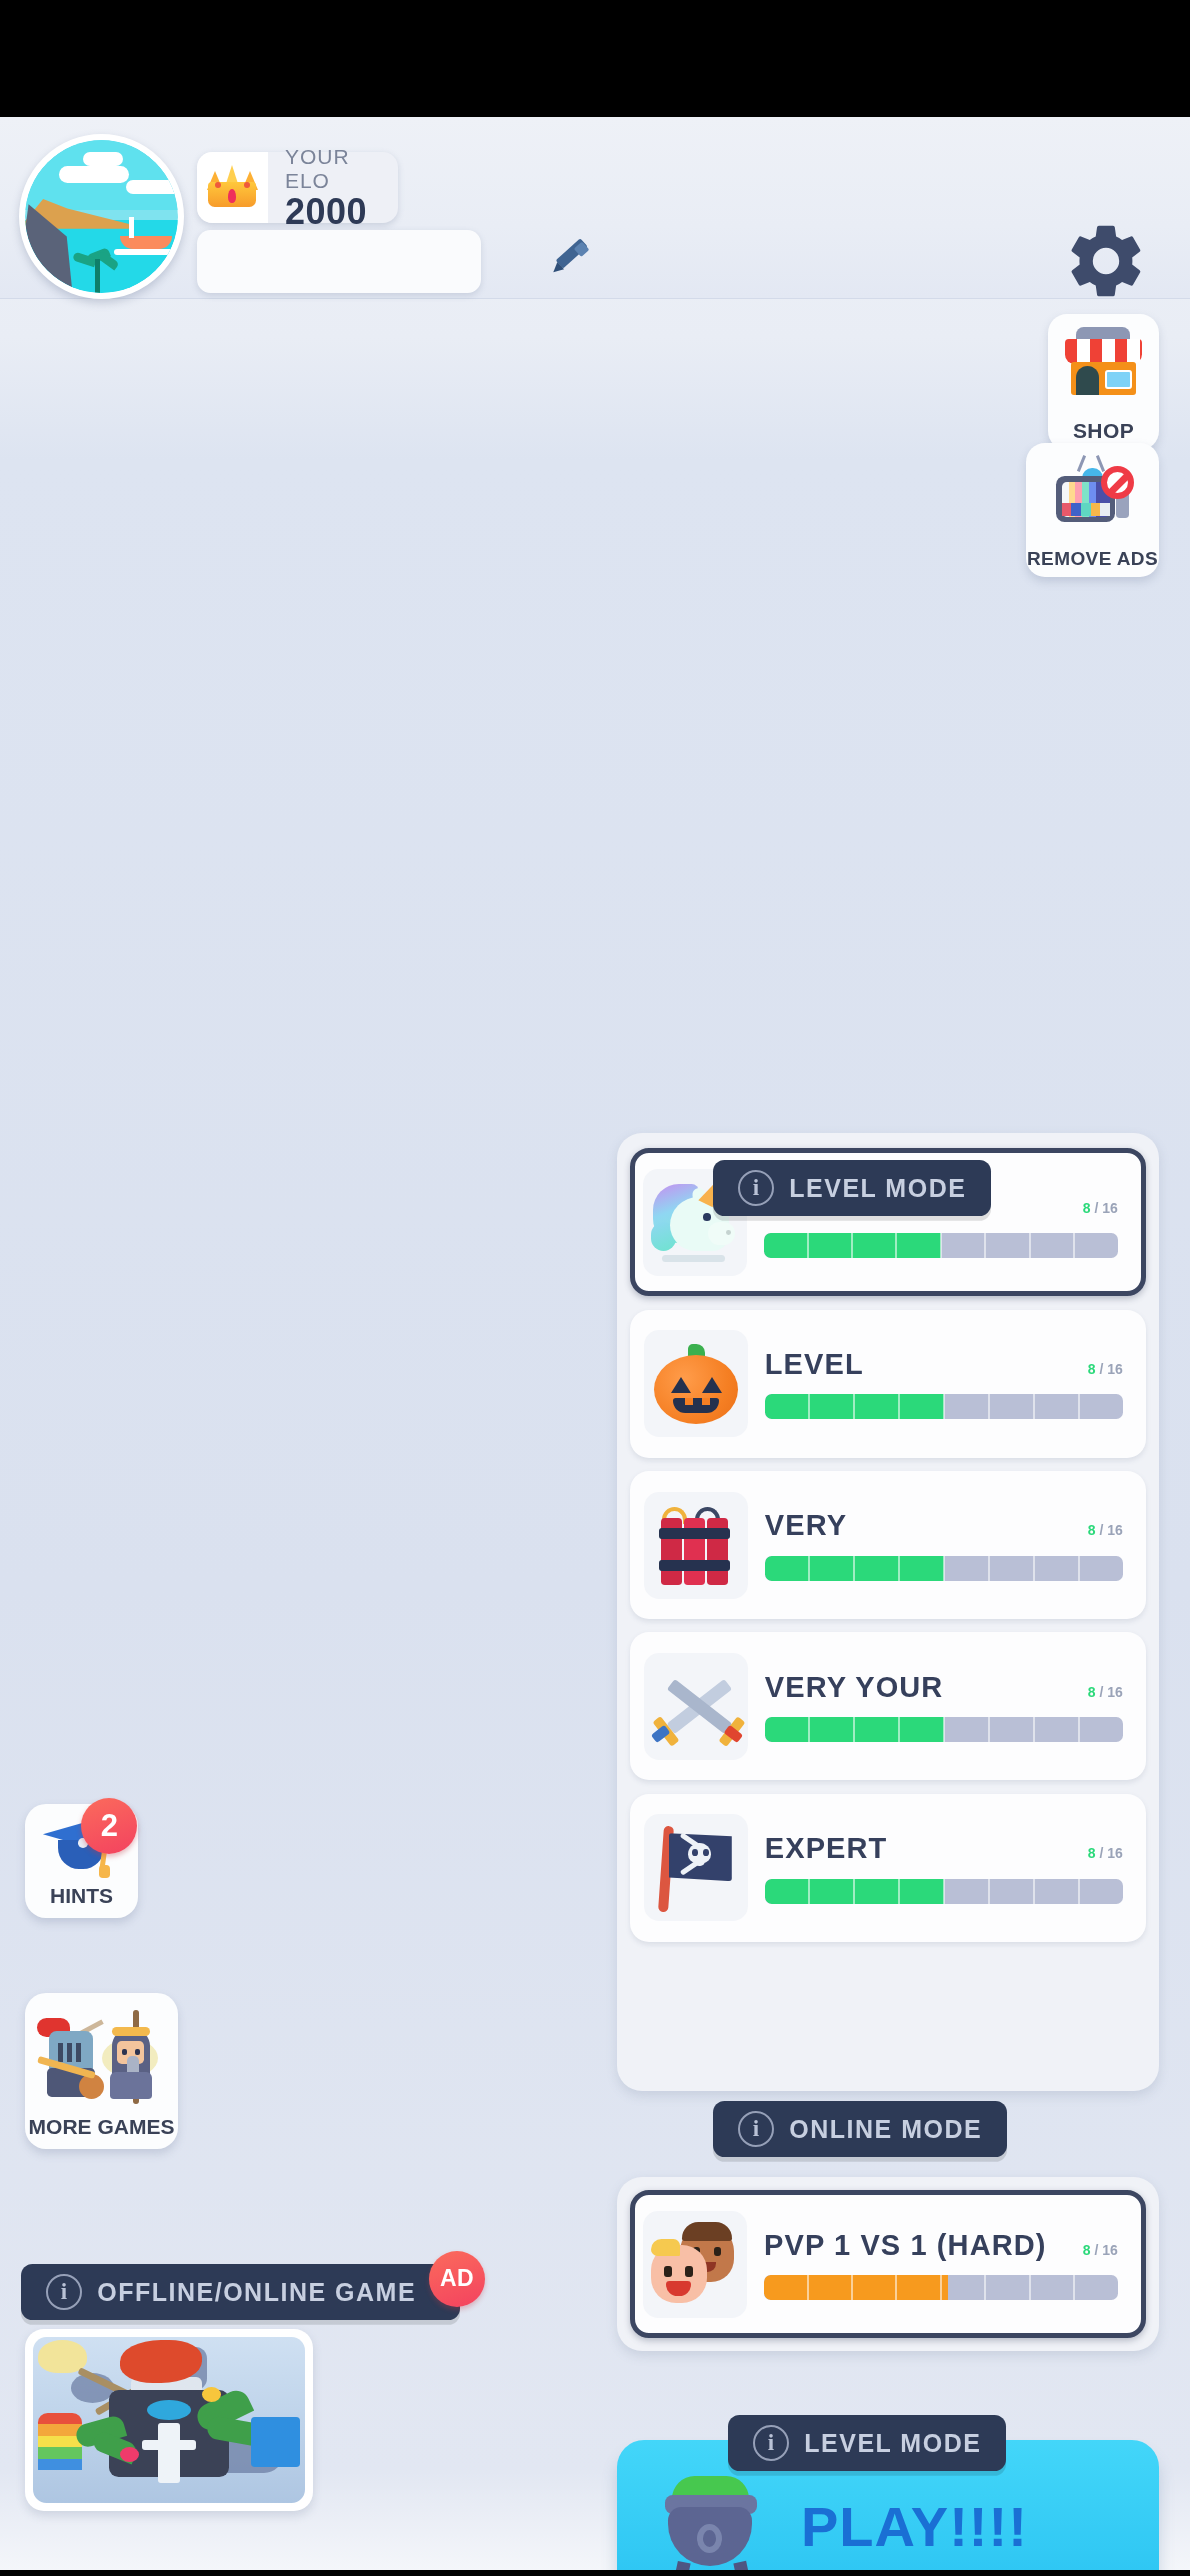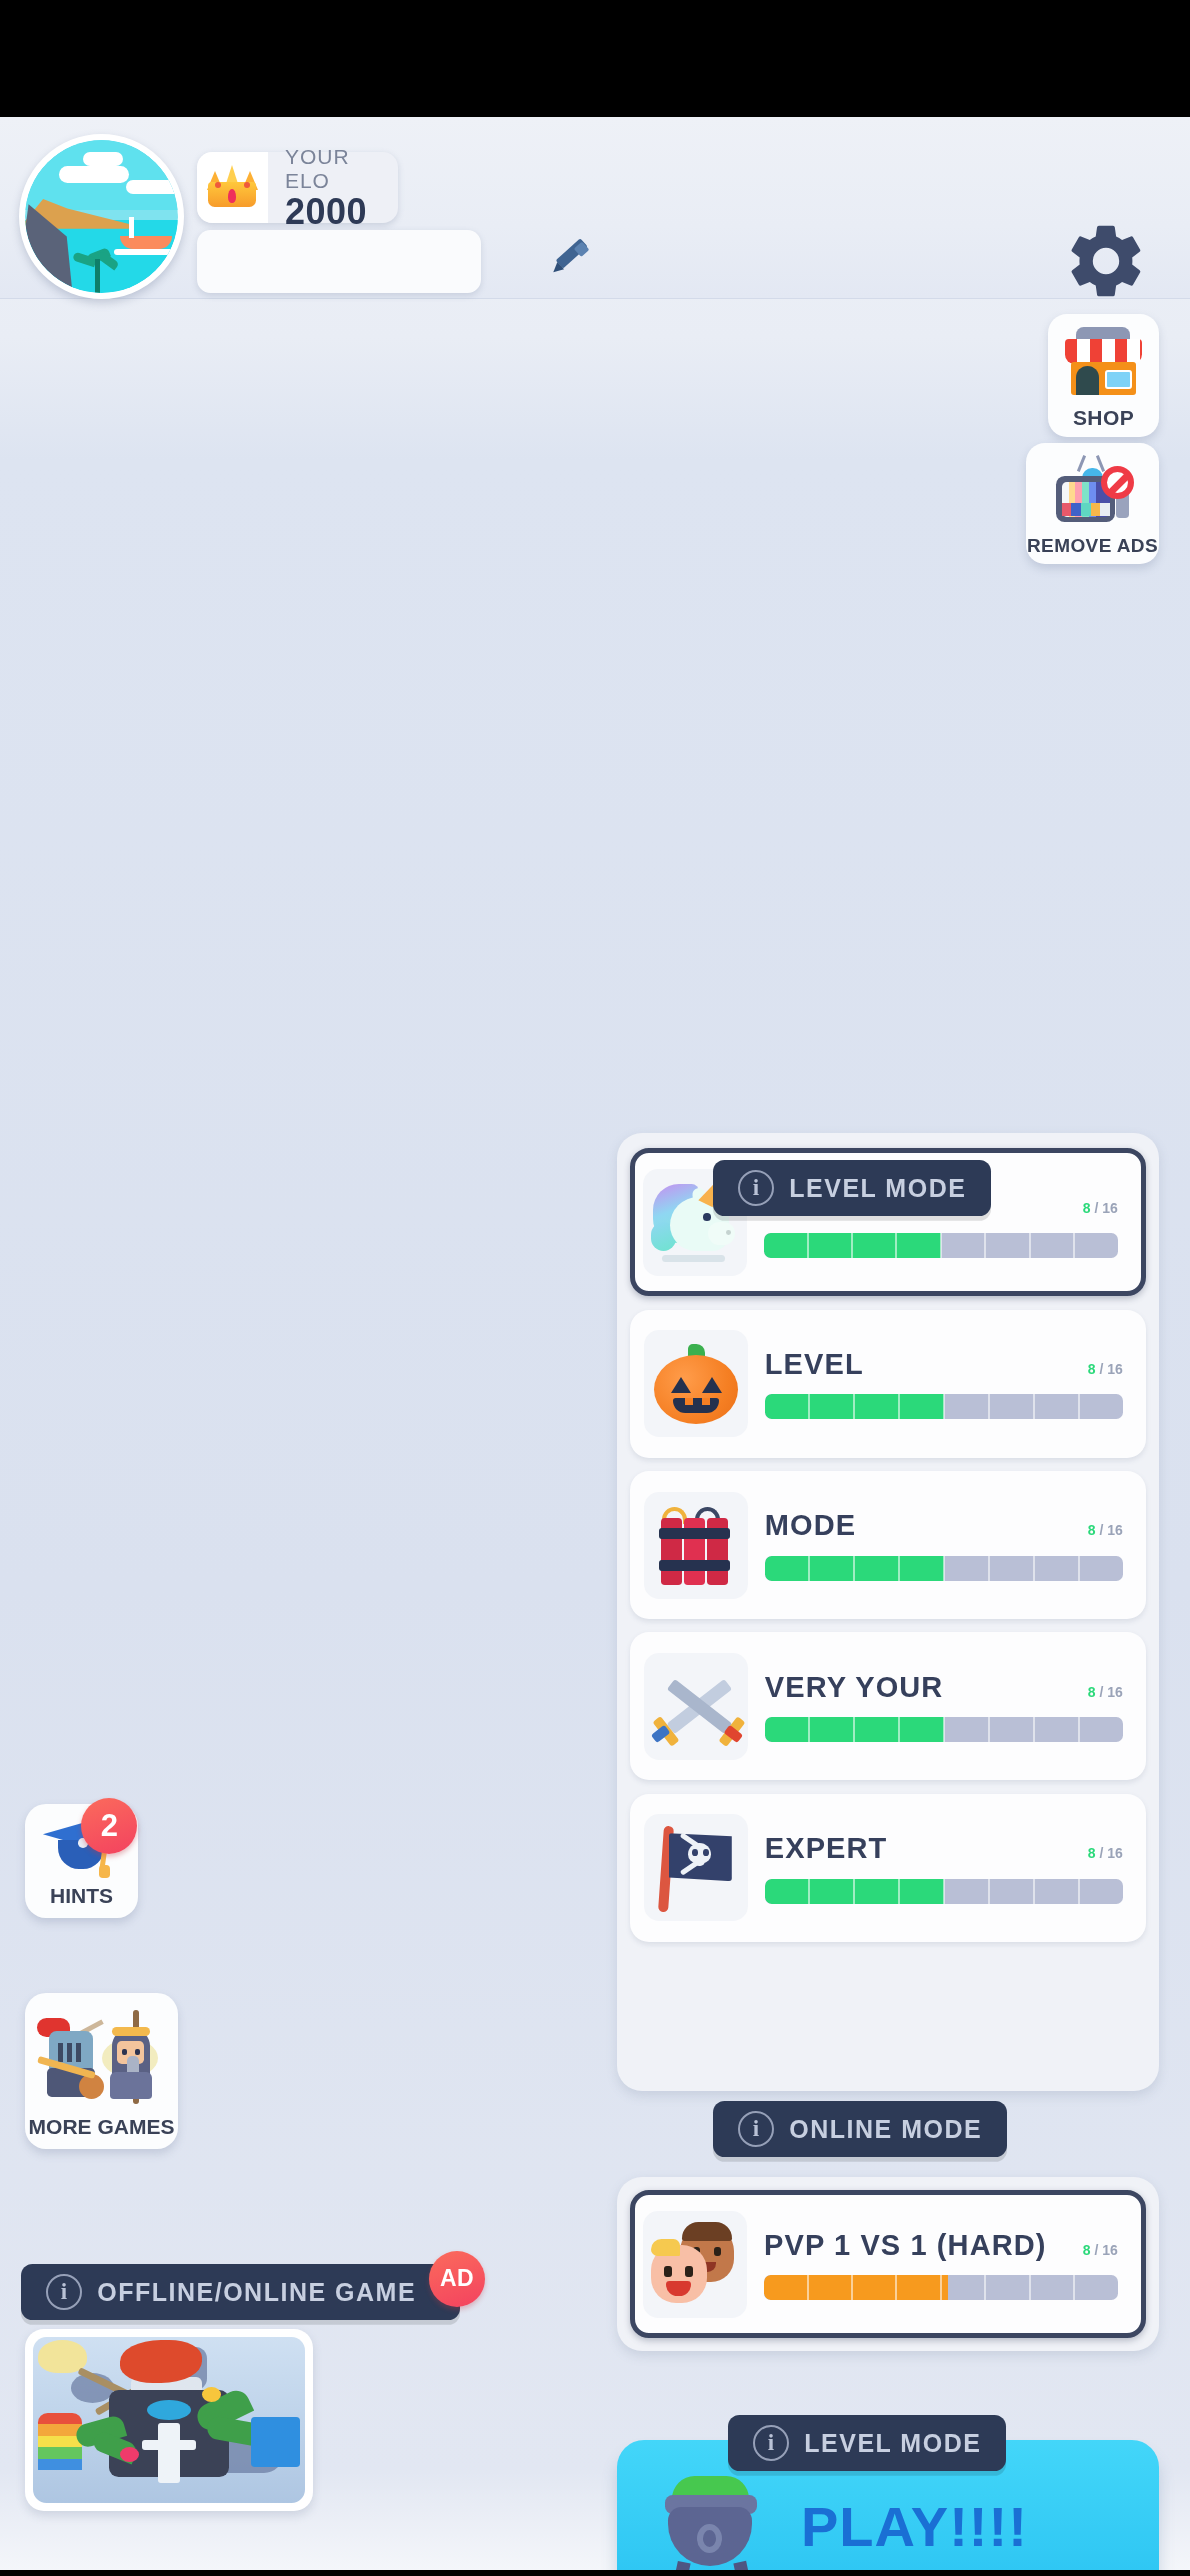--- a/index.html
+++ b/index.html
@@ -134,21 +134,21 @@
 
   
   .side-btn {
     position:absolute;
     width: 111px; border-radius: 19px;
     background: #fcfdfe;
     box-shadow: 0 4.8px 8.6px rgba(100,115,145,.22);
     display:flex; flex-direction:column; align-items:center;
     padding-top: 11.5px; padding-bottom: 7.7px;
   }
-  .side-btn .cap { font-size: 21px; font-weight: 700; color:#3a4257; letter-spacing:0.4px; margin-top:9px;}
+  .side-btn .cap { font-size: 21px; font-weight: 700; color:#3a4257; letter-spacing:0.4px; margin-top:22px;}
   .shop-btn { right: 31px; top: 197px; }
   .ads-btn  { right: 31px; top: 326px; width: 133px; }
   .ads-btn .cap { font-size: 19px; }
 
   
   .ico-shop { position:relative; width:81px; height:71px; }
   .ico-shop .roofbar { position:absolute; left:13.4px; top:1.9px; width:54px; height:15.3px; background:#8d97b4; border-radius:7.7px 7.7px 1.9px 1.9px;}
   .ico-shop .awning { position:absolute; left:1.9px; top:13.4px; width:77px; height:25px; border-radius:3.8px;
      background: repeating-linear-gradient(90deg,#ef4136 0 12.5px,#ffffff 12.5px 25px);
      border-bottom-left-radius:9.6px; border-bottom-right-radius:9.6px;}
@@ -637,21 +637,21 @@
               <div class="fu2"></div>
             <div class="st a"></div>
               <div class="st b"></div>
               <div class="st c"></div>
             <div class="band t"></div>
               <div class="band m"></div>
           </div>
         </div>
         <div class="diff-main">
           <div class="diff-toprow">
-            <div class="diff-name">MODE</div>
+            <div class="diff-name">VERY</div>
             <div class="diff-prog">
               <b>8</b>
               <span>/</span>
               <span>16</span>
             </div>
           </div>
           <div class="pbar">
             <div class="fill" style="width: 50%; background: rgb(43, 217, 122);"></div>
             <div class="ticks">
                 <i></i>

